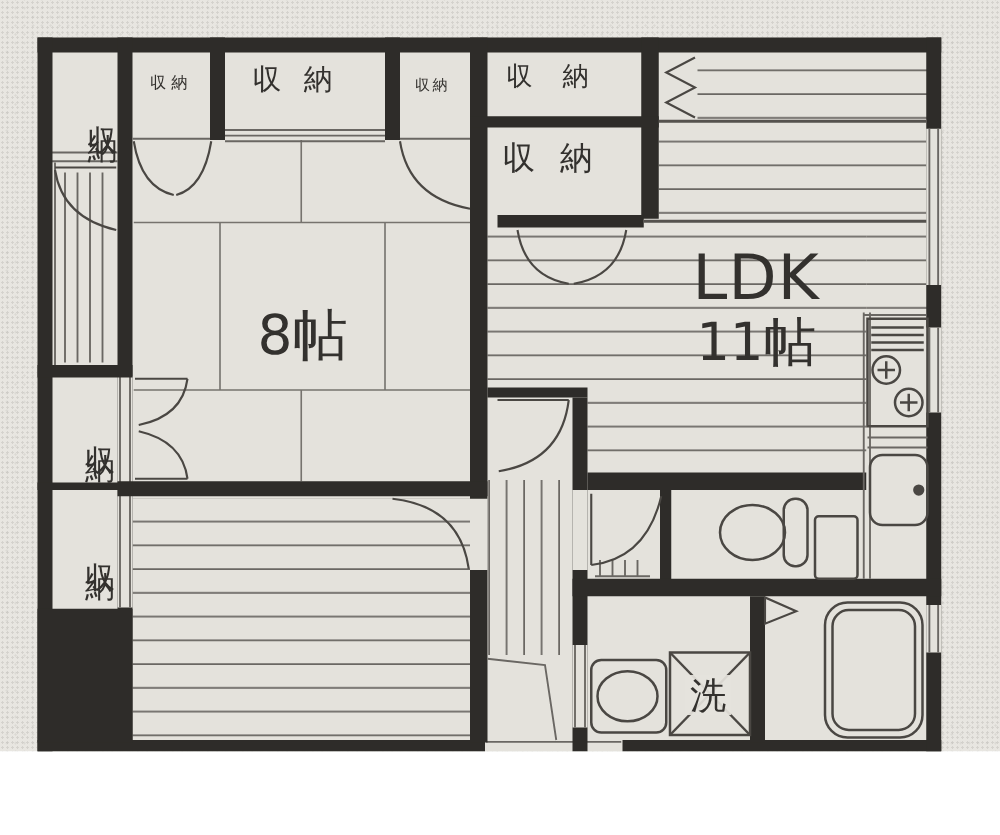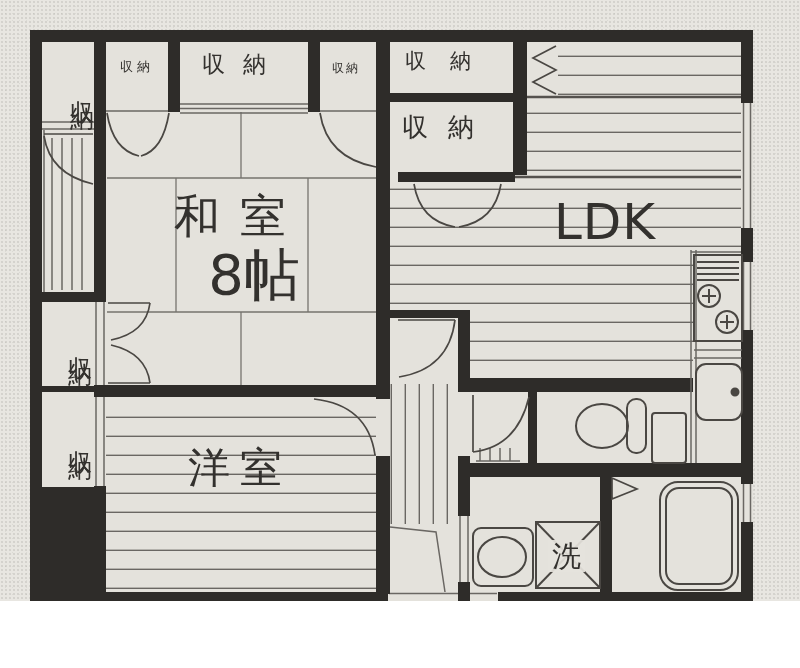--- a/index.html
+++ b/index.html
@@ -239,22 +239,21 @@
 <div class="lbl" style="left:316px;top:62px;width:60px;font-size:12px;letter-spacing:2px;">収納</div>
 
 <div class="lbl" style="left:388px;top:50px;width:124px;font-size:21px;letter-spacing:24px;">収納</div>
 
 <div class="lbl" style="left:384px;top:114px;width:128px;font-size:26px;letter-spacing:20px;">収納</div>
 
 <div class="lbl vtext" style="left:44px;top:304px;width:48px;height:80px;font-size:24px;">収納</div>
 
 <div class="lbl vtext" style="left:44px;top:394px;width:48px;height:88px;font-size:24px;">収納</div>
 
-<div class="lbl" style="left:138px;top:192px;width:204px;font-size:46px;letter-spacing:20px;">和室</div>
-<div class="lbl" style="left:152px;top:246px;width:204px;font-size:56px;">8帖</div>
+<div class="lbl" style="left:140px;top:246px;width:204px;font-size:44px;">8帖</div>
 
 <div class="lbl" style="left:512px;top:196px;width:186px;font-size:50px;letter-spacing:1px;">LDK</div>
-
-<div class="lbl" style="left:136px;top:446px;width:208px;font-size:42px;letter-spacing:10px;">洋室</div>
+<div class="lbl" style="left:512px;top:252px;width:186px;font-size:42px;">11帖</div>
+
 
 <div class="lbl laundry-lbl" style="left:548px;top:540px;font-size:29px;">洗</div>
 
 </div>
 
 </body></html>

